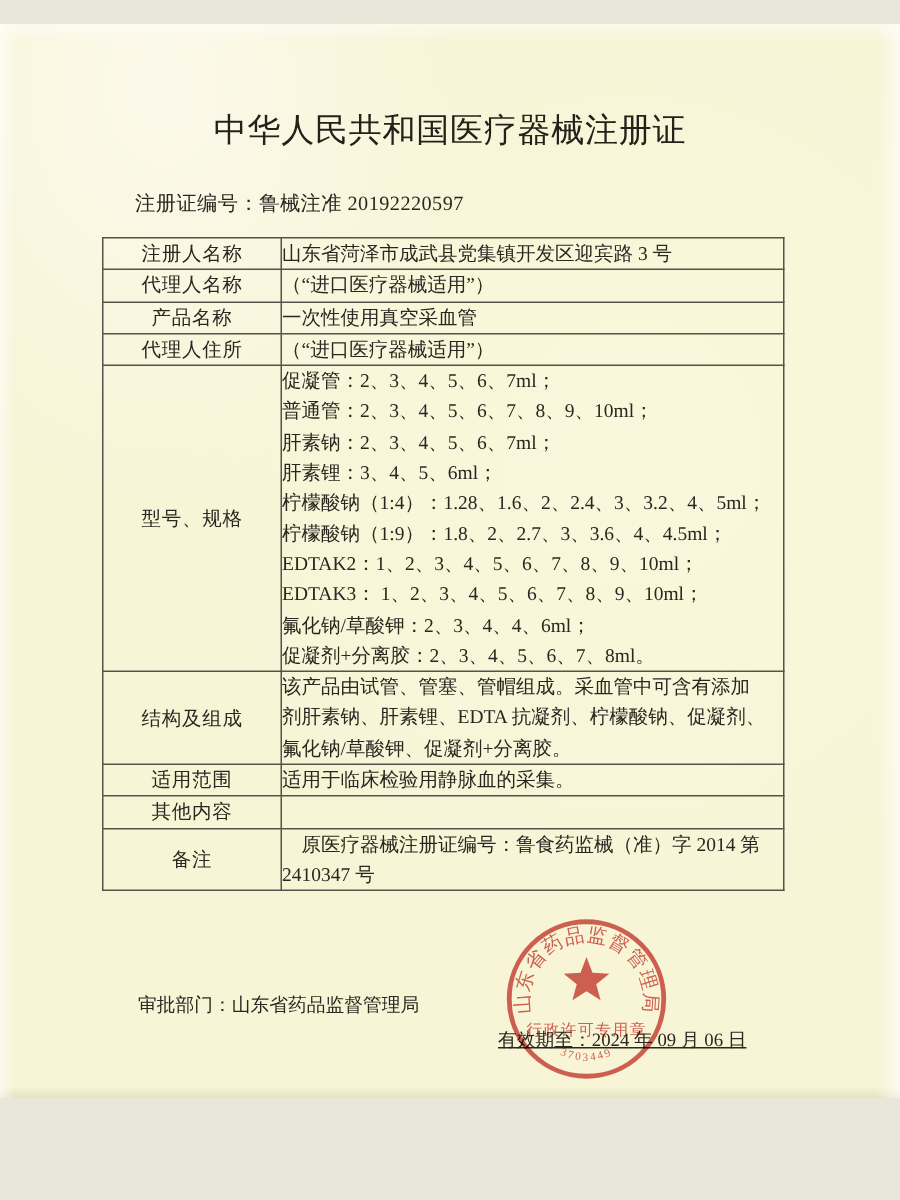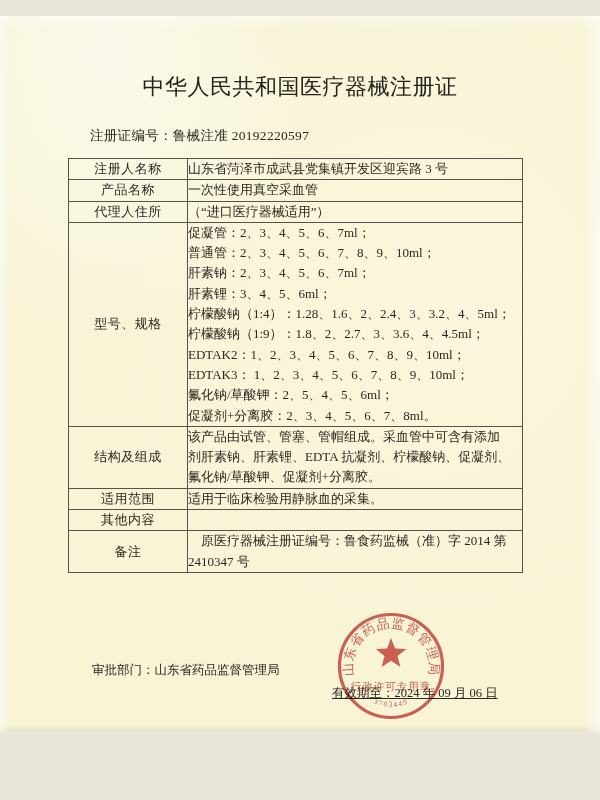--- a/index.html
+++ b/index.html
@@ -61,20 +61,26 @@
 
   <table class="cert">
     <tbody>
         <tr>
           <td class="lbl">注册人名称</td>
           <td class="val">
             <div class="line">山东省菏泽市成武县党集镇开发区迎宾路 3 号</div>
           </td>
         </tr>
         <tr>
+          <td class="lbl">代理人名称</td>
+          <td class="val">
+            <div class="line">（“进口医疗器械适用”）</div>
+          </td>
+        </tr>
+        <tr>
           <td class="lbl">产品名称</td>
           <td class="val">
             <div class="line">一次性使用真空采血管</div>
           </td>
         </tr>
         <tr>
           <td class="lbl">代理人住所</td>
           <td class="val">
             <div class="line">（“进口医疗器械适用”）</div>
           </td>
@@ -83,21 +89,21 @@
           <td class="lbl">型号、规格</td>
           <td class="val">
             <div class="line">促凝管：2、3、4、5、6、7ml；</div>
             <div class="line">普通管：2、3、4、5、6、7、8、9、10ml；</div>
             <div class="line">肝素钠：2、3、4、5、6、7ml；</div>
             <div class="line">肝素锂：3、4、5、6ml；</div>
             <div class="line">柠檬酸钠（1:4）：1.28、1.6、2、2.4、3、3.2、4、5ml；</div>
             <div class="line">柠檬酸钠（1:9）：1.8、2、2.7、3、3.6、4、4.5ml；</div>
             <div class="line">EDTAK2：1、2、3、4、5、6、7、8、9、10ml；</div>
             <div class="line">EDTAK3： 1、2、3、4、5、6、7、8、9、10ml；</div>
-            <div class="line">氟化钠/草酸钾：2、5、4、5、6ml；</div>
+            <div class="line">氟化钠/草酸钾：2、3、4、4、6ml；</div>
             <div class="line">促凝剂+分离胶：2、3、4、5、6、7、8ml。</div>
           </td>
         </tr>
         <tr>
           <td class="lbl">结构及组成</td>
           <td class="val">
             <div class="line">该产品由试管、管塞、管帽组成。采血管中可含有添加</div>
             <div class="line">剂肝素钠、肝素锂、EDTA 抗凝剂、柠檬酸钠、促凝剂、</div>
             <div class="line">氟化钠/草酸钾、促凝剂+分离胶。</div>
           </td>

